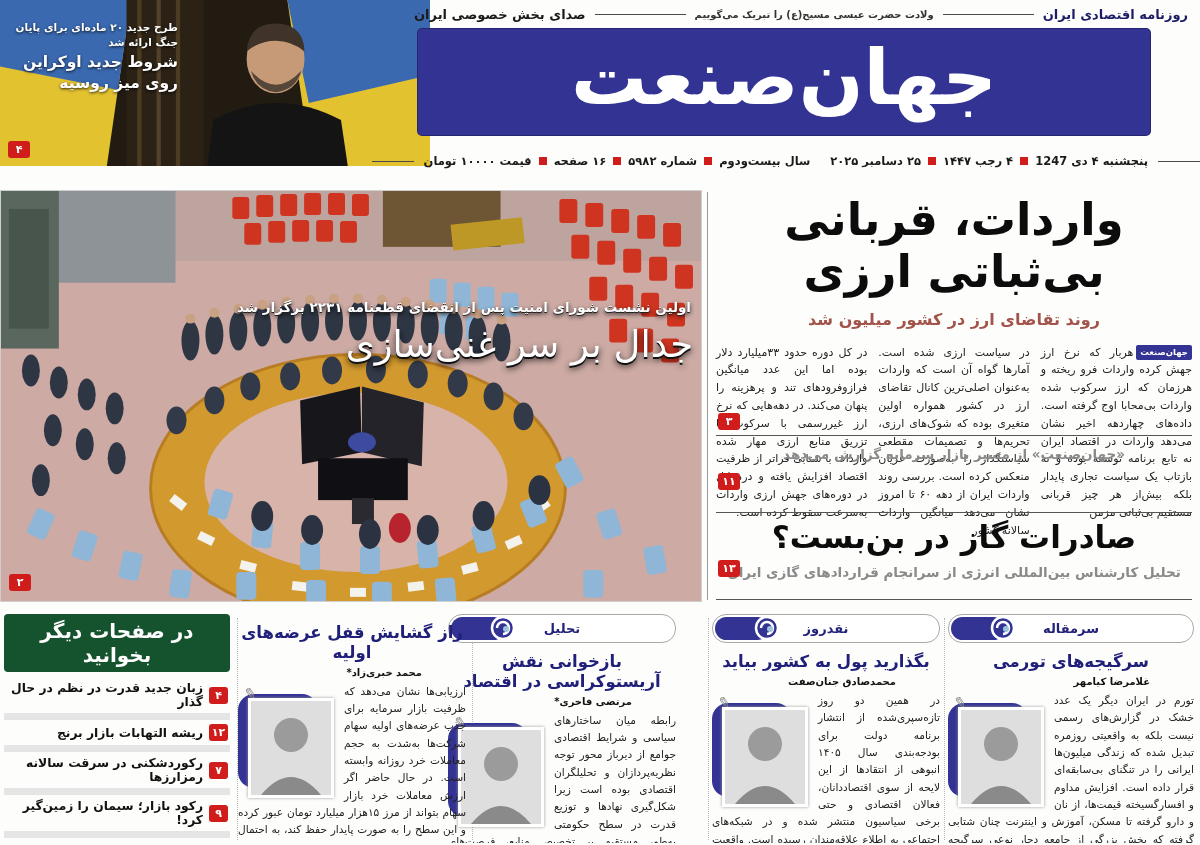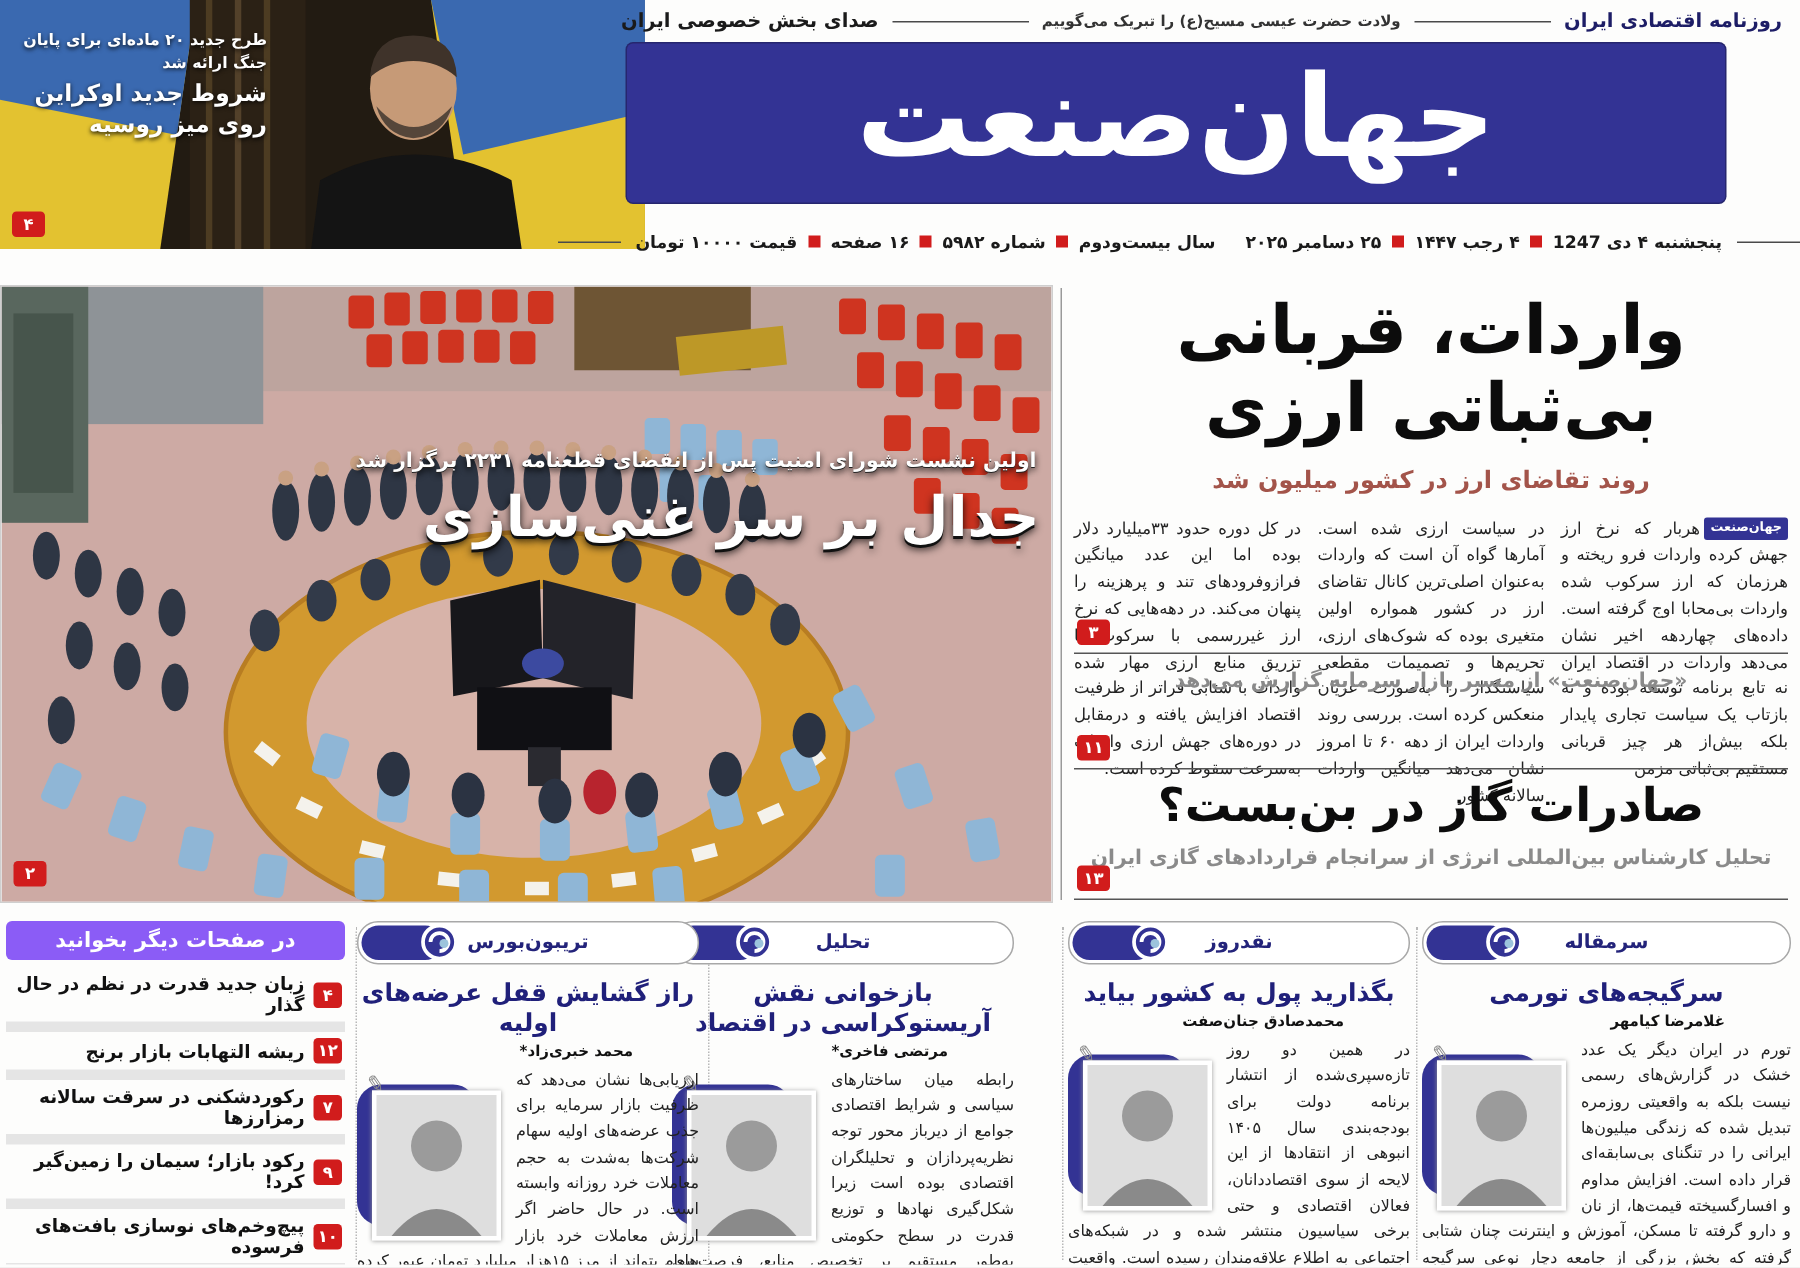--- a/index.html
+++ b/index.html
@@ -32,38 +32,38 @@
   .seg-group{display:flex;align-items:center;gap:7px;white-space:nowrap;}
   .sq{width:8px;height:8px;background:#d11c1c;flex:0 0 auto;}
   .mast-spacer{flex:1;}
 
   
   .photo-main{position:absolute;left:0;top:190px;width:702px;height:412px;border:1px solid #cfcfcf;
               box-sizing:border-box;overflow:hidden;padding-left:19px;}
   .photo-main svg{position:absolute;inset:0;}
   .un-kicker{position:absolute;top:108px;right:10px;color:#fff;font-size:13.5px;font-weight:bold;
              text-shadow:0 1px 0 #222,0 2px 4px rgba(0,0,0,.9);}
-  .un-headline{position:absolute;top:132px;right:8px;color:#fff;font-size:37px;font-weight:bold;
+  .un-headline{position:absolute;top:132px;right:8px;color:#fff;font-size:37px;font-weight:normal;
                text-shadow:0 2px 0 #111,0 3px 6px rgba(0,0,0,.9);}
   .vline-main{position:absolute;left:707px;top:192px;width:1px;height:408px;background:#9a9a9a;}
 
   
   .lead{position:absolute;top:192px;left:716px;right:8px;height:243px;border-bottom:1px solid #555;}
   .lead-headline{margin:2px 0 0;font-size:45px;font-weight:bold;text-align:center;color:#0c0c0c;line-height:1.15;}
   .lead-sub{margin-top:12px;text-align:center;font-size:16px;font-weight:bold;color:#a3544a;}
   .lead-cols{display:flex;gap:11px;margin-top:15px;font-size:11px;line-height:1.62;text-align:justify;color:#222;}
   .lead-col{flex:1;}
   .brand-mark{display:inline-block;background:#333394;color:#fff;font-size:8.5px;font-weight:bold;
               padding:1px 4px;border-radius:2px;margin-left:3px;vertical-align:middle;}
   .lead .page-badge{left:2px;bottom:5px;}
   .story2{position:absolute;top:437px;left:716px;right:8px;height:75px;border-bottom:1px solid #555;}
   .story3{position:absolute;top:513px;left:716px;right:8px;height:86px;border-bottom:1px solid #555;}
   .story-h2{margin:6px 0 0;font-size:31px;font-weight:bold;text-align:center;color:#0c0c0c;}
   .story-sub{margin-top:9px;text-align:center;font-size:13.5px;font-weight:bold;color:#8a8a8a;}
-  .story2 .page-badge,.story3 .page-badge{left:2px;bottom:5px;}
+  .story2 .page-badge,.story3 .page-badge{left:2px;bottom:22px;}
 
   
   .opcol{position:absolute;top:614px;height:229px;overflow:hidden;}
   .c1{left:948px;width:246px;} .c2{left:712px;width:228px;}
   .c3{left:448px;width:228px;} .c4{left:238px;width:228px;}
   .vdot{position:absolute;top:618px;height:222px;width:0;border-left:1px dotted #b8b8b8;}
   .d1{left:237px;} .d2{left:472px;} .d3{left:708px;} .d4{left:944px;}
   .pill{position:relative;height:27px;border:1px solid #a8a8a8;border-radius:14px;background:#fff;
         display:flex;align-items:center;justify-content:center;}
   .pill-label{font-size:13px;font-weight:bold;color:#23237a;}
@@ -73,21 +73,21 @@
   .op-author{margin-top:4px;font-size:10px;font-weight:bold;color:#111;text-align:right;padding-right:44px;}
   .op-body{margin-top:5px;font-size:10.6px;line-height:1.64;text-align:justify;color:#222;}
   .photo-wrap{float:left;width:98px;height:114px;position:relative;margin:3px 8px 2px 0;}
   .photo-frame{position:absolute;left:0;top:8px;width:80px;height:94px;background:#333394;border-radius:16px;}
   .photo-box{position:absolute;right:2px;bottom:2px;width:80px;height:94px;background:#e3e3e3;
              border:3px solid #fff;box-shadow:0 0 3px #999;overflow:hidden;}
   .pencil{position:absolute;top:-4px;left:6px;font-size:15px;color:#8a8a8a;transform:rotate(10deg);}
 
   
   .read-more{position:absolute;left:4px;top:614px;width:226px;height:229px;overflow:hidden;}
-  .rm-header{background:#8b5cf6;color:#fff;font-weight:bold;font-size:14px;text-align:center;
+  .rm-header{background:#14532d;color:#fff;font-weight:bold;font-size:20px;text-align:center;
              border-radius:4px;padding:5px 6px;}
   .rm-list{list-style:none;margin:5px 0 0;padding:0;}
   .rm-item{display:flex;align-items:center;gap:6px;padding:4px 2px;font-size:12.3px;font-weight:bold;color:#111;}
   .rm-item + .rm-item{border-top:7px solid #e5e5e5;}
   .rm-pg{background:#d11c1c;color:#fff;min-width:19px;height:17px;border-radius:3px;flex:0 0 auto;
          display:flex;align-items:center;justify-content:center;font-size:11px;font-weight:bold;}
 </style>
 </head>
 <body>
 
@@ -416,29 +416,20 @@
             <circle cx="40" cy="34" r="17" fill="#9b9b9b"></circle>
               <path d="M10 94 Q40 58 70 94 Z" fill="#8a8a8a"></path>
             </svg>
         </span>
       </span>
       <span>رابطه میان ساختارهای سیاسی و شرایط اقتصادی جوامع از دیرباز محور توجه نظریه‌پردازان و تحلیلگران اقتصادی بوده است زیرا شکل‌گیری نهادها و توزیع قدرت در سطح حکومتی به‌طور مستقیم بر تخصیص منابع، فرصت‌های اقتصادی و مسیر رشد اثر می‌گذارد. تحلیل‌های اقتصادی نشان می‌دهند که کیفیت حکمرانی، میزان شفافیت و تمرکز قدرت سیاسی می‌توانند تعیین‌کننده ثبات و پایداری اقتصاد ملی باشند و بر فرآیندهای سرمایه‌گذاری، نوآوری و رقابت تاثیرگذار هستند. در</span>
     </div>
   </div>
 
   <div class="opcol c4">
-    <div class="pill">
-      <span class="pill-label">تریبون‌بورس</span>
-      <span class="iconbox"></span>
-      <svg class="sec-icon" width="28" height="28" viewBox="0 0 28 28">
-        <circle cx="14" cy="14" r="11" fill="#333394" stroke="#fff" stroke-width="2.5"></circle>
-        <path d="M8 14 a6 6 0 1 1 6 6" fill="none" stroke="#fff" stroke-width="2.5"></path>
-        <circle cx="17" cy="15" r="3" fill="#9cc4dc"></circle>
-      </svg>
-    </div>
     <div class="op-title">راز گشایش قفل عرضه‌های اولیه</div>
     <div class="op-author">محمد خبری‌زاد*</div>
     <div class="op-body">
       <span class="photo-wrap">
         <span class="photo-frame"></span>
         <span class="pencil">✎</span>
         <span class="photo-box">
           <svg viewBox="0 0 80 94" width="80" height="94">
               <rect width="80" height="94" fill="#dedede"></rect>
             <circle cx="40" cy="34" r="17" fill="#9b9b9b"></circle>

